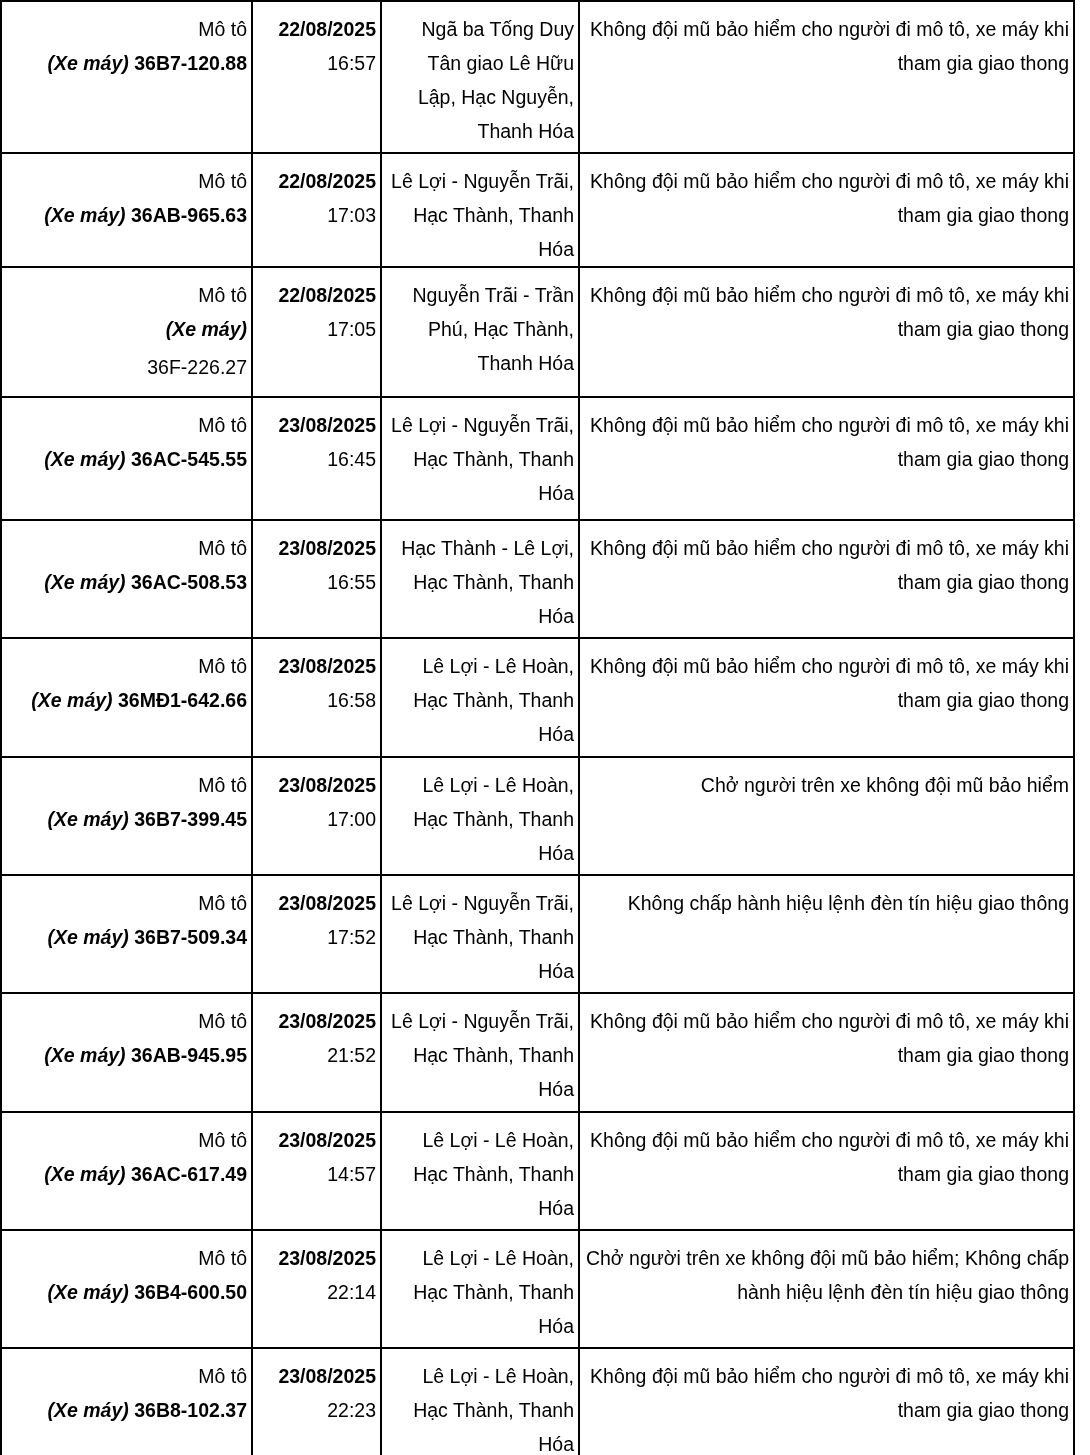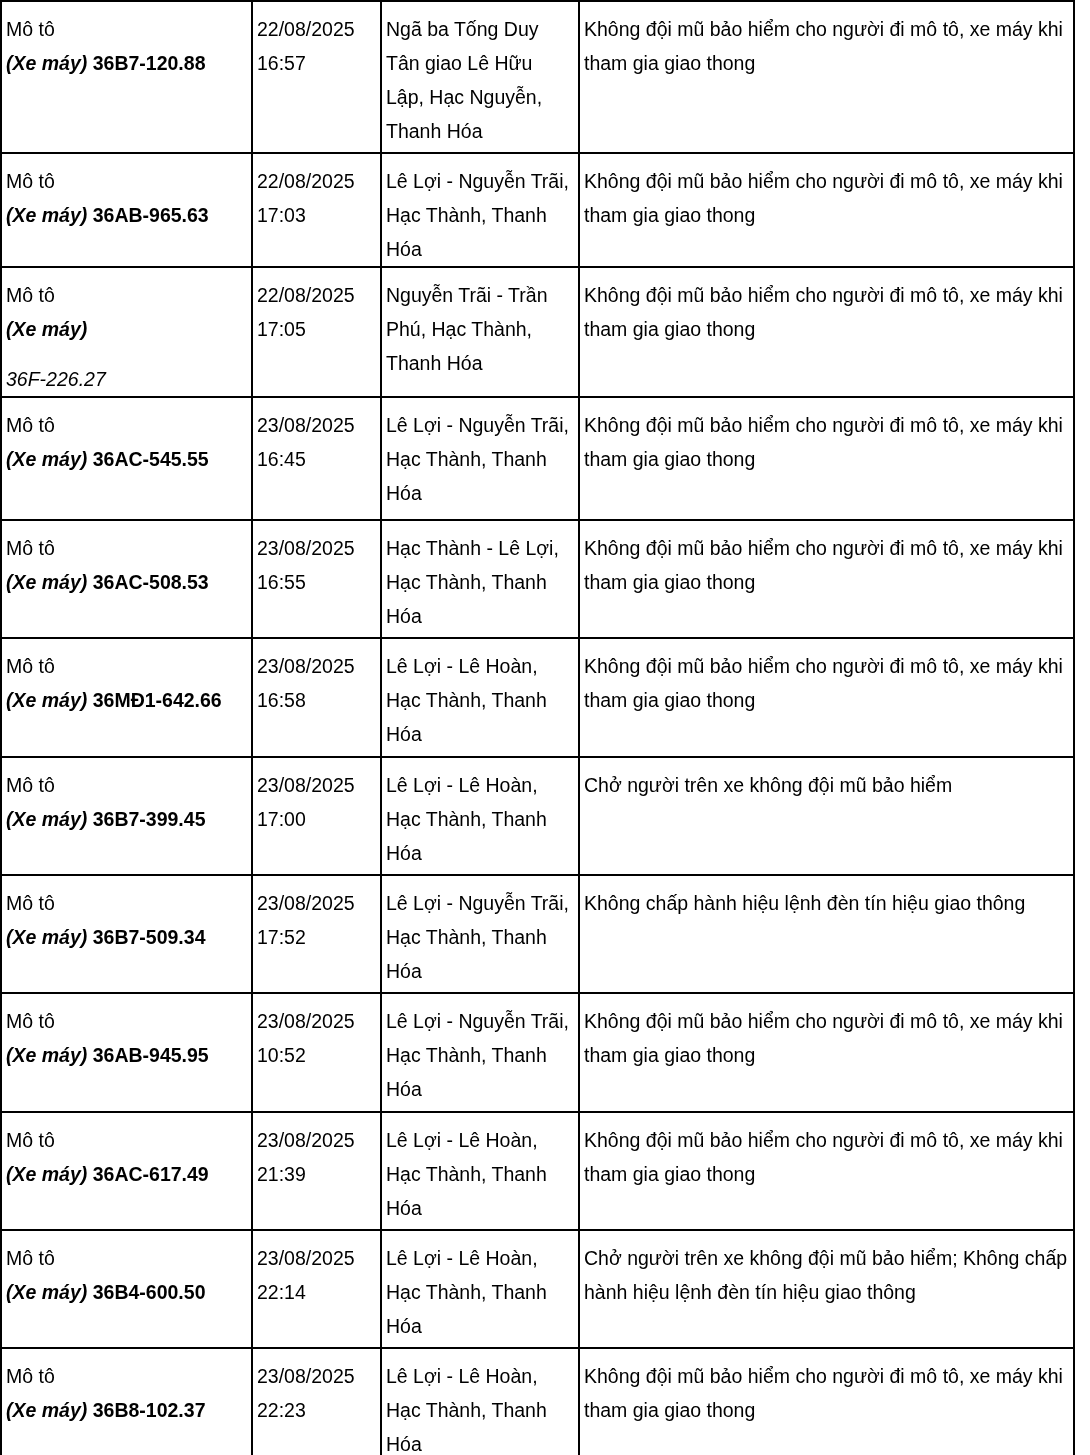--- a/index.html
+++ b/index.html
@@ -23,37 +23,37 @@
   }
   #violation-table col.c-vehicle { width: 251px; }
   #violation-table col.c-time    { width: 129px; }
   #violation-table col.c-place   { width: 198px; }
   #violation-table col.c-offense { width: 495px; }
 
   #violation-table td {
     border-right: 2px solid #000;
     border-bottom: 2px solid #000;
     vertical-align: top;
-    text-align: left;
+    text-align: right;
     color: #000;
     font-size: 19.5px;
     line-height: 34px;
     padding: 10px 4px 0 4px;
     box-sizing: border-box;
   }
   .cell-vehicle { padding-left: 8px; padding-right: 8px; }
   .cell-time    { padding-left: 2px; padding-right: 2px; }
   .cell-place   { padding-left: 6px; padding-right: 6px; }
   .cell-offense { padding-left: 10px; padding-right: 10px; }
 
   .vehicle-type { display: block; }
   .vehicle-plate { display: block; font-weight: bold; }
   .xe-may { font-style: italic; }
-  .plate-own-line { display: block; margin-top: 16px; font-style: italic; }
-  .date-line { display: block; }
+  .plate-own-line { display: block; margin-top: 4px; }
+  .date-line { display: block; font-weight: bold; }
   .time-line { display: block; }
 </style>
 </head>
 <body>
 
 <table id="violation-table">
   <colgroup>
     <col class="c-vehicle">
     <col class="c-time">
     <col class="c-place">
@@ -157,33 +157,33 @@
         <td class="cell-place">Lê Lợi - Nguyễn Trãi, Hạc Thành, Thanh Hóa</td>
         <td class="cell-offense">Không chấp hành hiệu lệnh đèn tín hiệu giao thông</td>
       </tr>
       <tr style="height: 119px;">
         <td class="cell-vehicle">
           <span class="vehicle-type">Mô tô</span>
           <span class="vehicle-plate"><span class="xe-may">(Xe máy)</span> <span>36AB-945.95</span></span>
         </td>
         <td class="cell-time">
           <span class="date-line">23/08/2025</span>
-          <span class="time-line">10:52</span>
+          <span class="time-line">21:52</span>
         </td>
         <td class="cell-place">Lê Lợi - Nguyễn Trãi, Hạc Thành, Thanh Hóa</td>
         <td class="cell-offense">Không đội mũ bảo hiểm cho người đi mô tô, xe máy khi tham gia giao thong</td>
       </tr>
       <tr style="height: 118px;">
         <td class="cell-vehicle">
           <span class="vehicle-type">Mô tô</span>
           <span class="vehicle-plate"><span class="xe-may">(Xe máy)</span> <span>36AC-617.49</span></span>
         </td>
         <td class="cell-time">
           <span class="date-line">23/08/2025</span>
-          <span class="time-line">21:39</span>
+          <span class="time-line">14:57</span>
         </td>
         <td class="cell-place">Lê Lợi - Lê Hoàn, Hạc Thành, Thanh Hóa</td>
         <td class="cell-offense">Không đội mũ bảo hiểm cho người đi mô tô, xe máy khi tham gia giao thong</td>
       </tr>
       <tr style="height: 118px;">
         <td class="cell-vehicle">
           <span class="vehicle-type">Mô tô</span>
           <span class="vehicle-plate"><span class="xe-may">(Xe máy)</span> <span>36B4-600.50</span></span>
         </td>
         <td class="cell-time">

